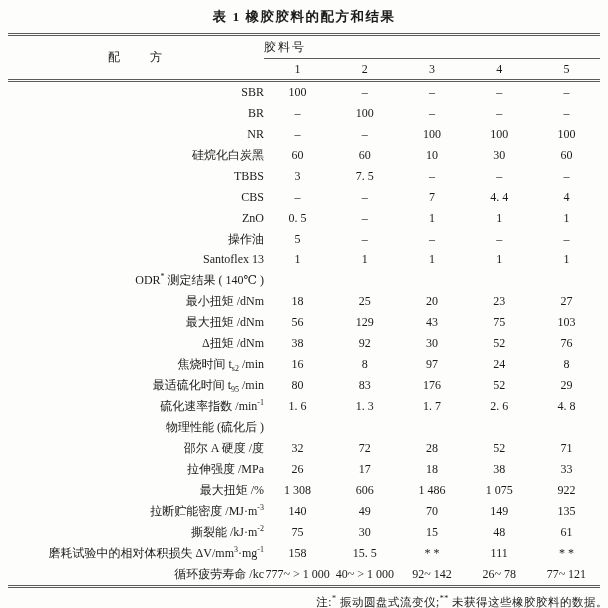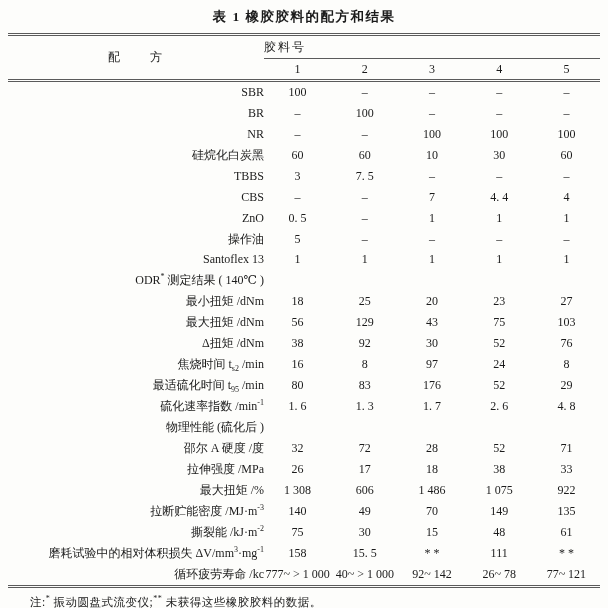--- a/index.html
+++ b/index.html
@@ -54,20 +54,21 @@
     text-align:center;
     white-space:nowrap;
     overflow:visible;
   }
   sub, sup { font-size:8px; line-height:0; }
   b { font-weight:normal; }
   .note {
     font-size:11.5px;
     padding:7px 0 0 30px;
     letter-spacing:0.5px;
+    text-align:right;
   }
 </style>
 </head>
 <body>
 
 <div class="title">表 1  橡胶胶料的配方和结果</div>
 
 <table class="main">
   <thead>
     <tr>

